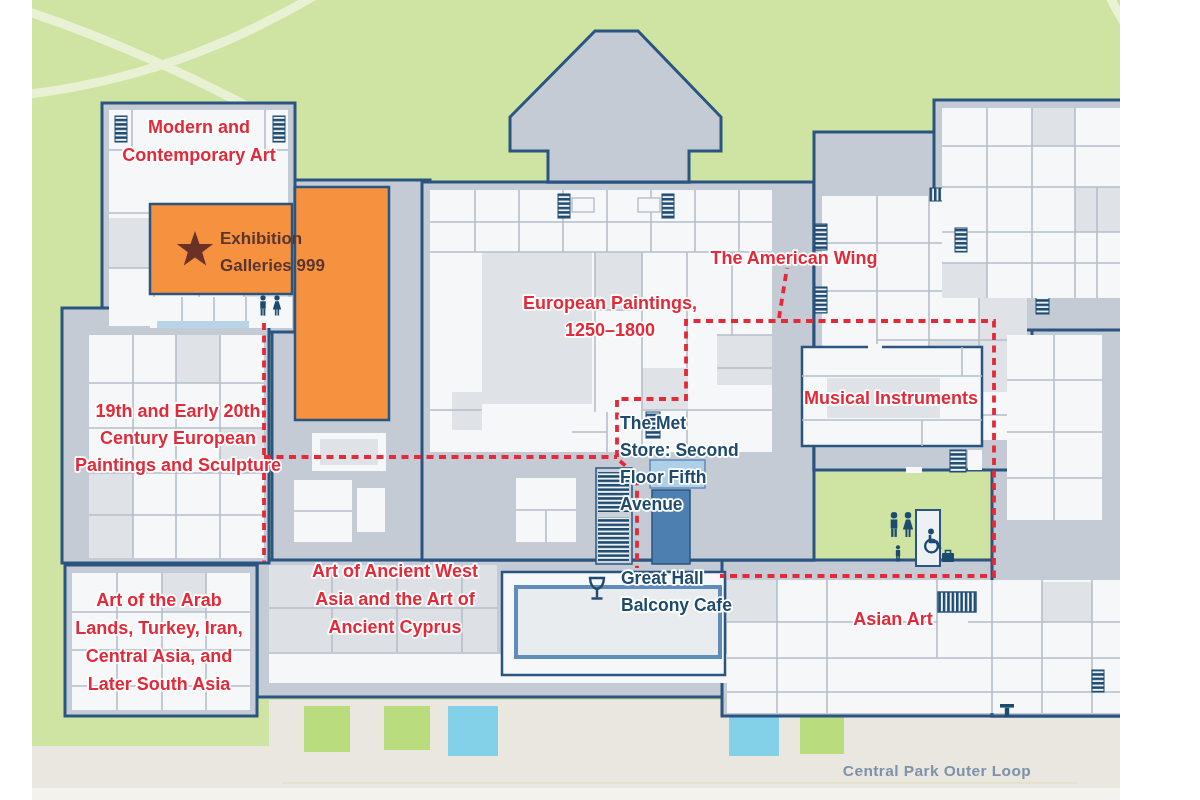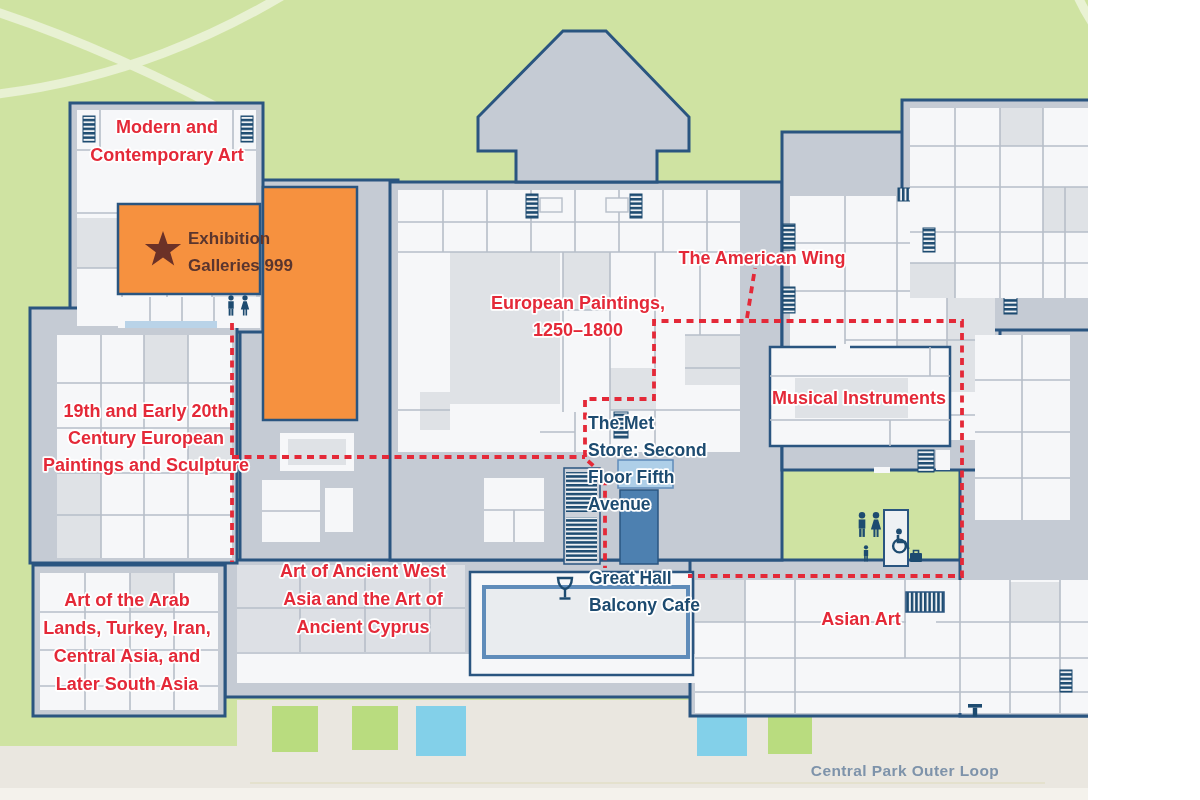--- a/index.html
+++ b/index.html
@@ -1,16 +1,16 @@
 <!DOCTYPE html>
 <html><head>
 <meta charset="utf-8">
 <style>
   html,body{margin:0;padding:0;background:#fff;}
-  #stage{width:1088px;height:800px;position:relative;overflow:hidden;}
+  #stage{width:1088px;height:800px;position:relative;overflow:hidden;padding-left:32px;}
   svg{display:block;}
   .blk{fill:#c5cbd4;stroke:#2a5580;stroke-width:3;stroke-linejoin:miter;}
   .rm{fill:#f6f7f9;}
   .rg{fill:#dfe2e6;}
   .rmb{fill:#f6f7f9;stroke:#2a5580;stroke-width:2.5;}
   .pt{stroke:#b7bec9;stroke-width:1.6;fill:none;}
   .org{fill:#f6913f;stroke:#2a5580;stroke-width:2.5;}
   .route{stroke:#e42938;stroke-width:3.8;fill:none;stroke-dasharray:7 5.5;}
   .ic{stroke:#1d4b70;stroke-width:1;}
   text{font-family:"Liberation Sans","DejaVu Sans",sans-serif;font-weight:700;}

